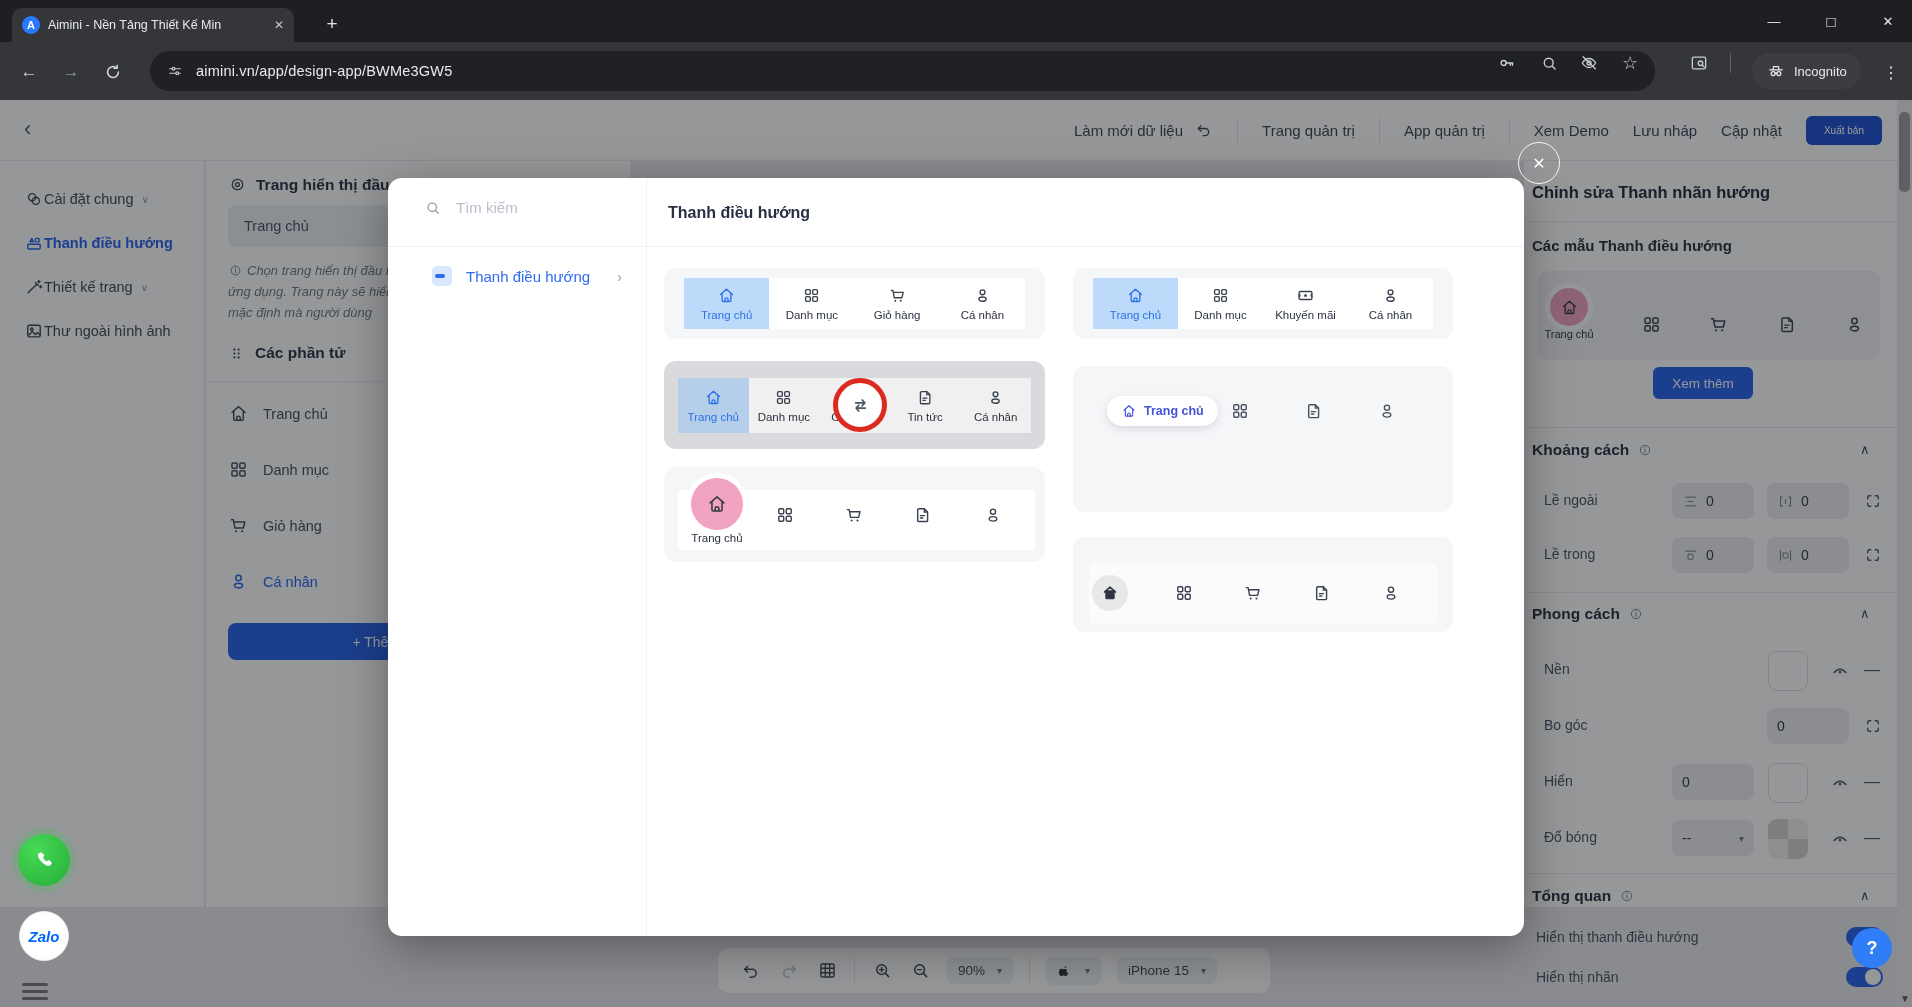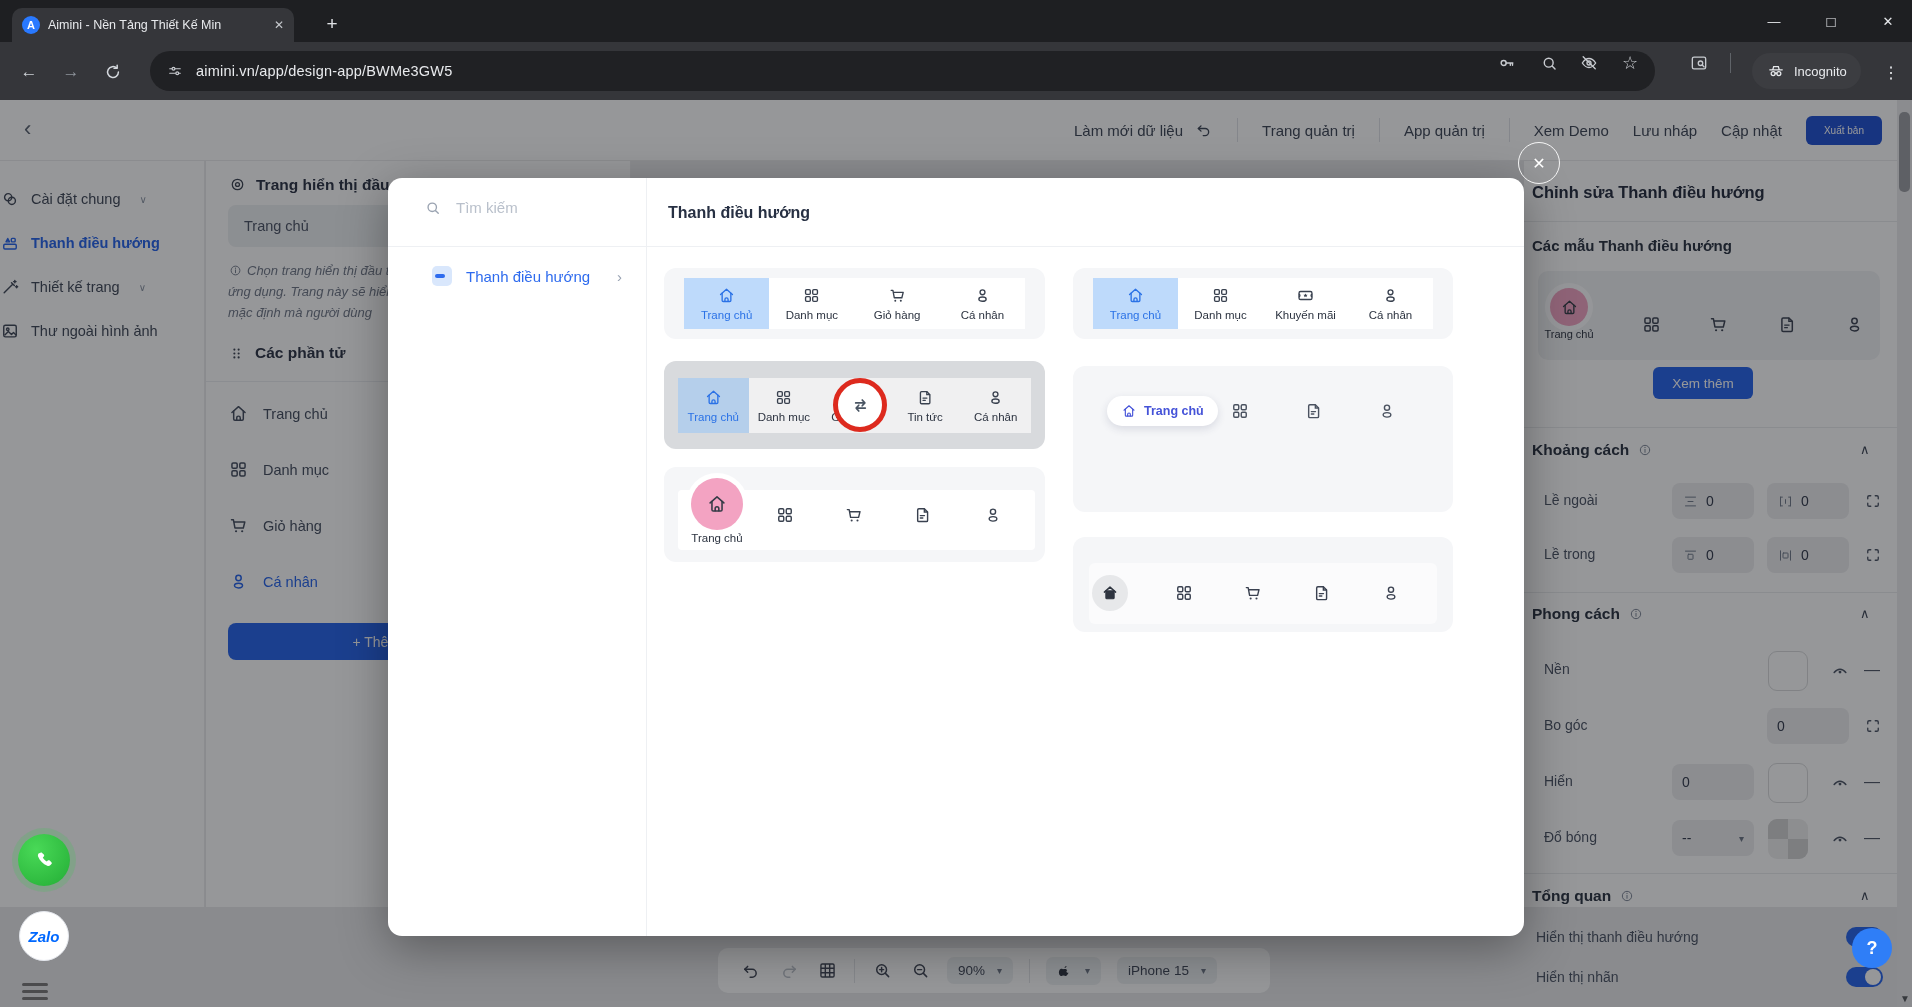--- a/index.html
+++ b/index.html
@@ -22,21 +22,21 @@
   .urltext{font-size:14.5px;letter-spacing:.2px;}
   .pillic{position:absolute;top:10px;width:22px;height:22px;color:#c8cbd0;}
   .incog{position:absolute;left:1752px;top:11px;height:36px;padding:0 14px;background:#3c3d41;border-radius:18px;display:flex;align-items:center;gap:8px;color:#e8eaed;font-size:13px;}
   
   .app-toolbar{position:absolute;left:0;top:100px;width:1897px;height:60px;background:#fff;border-bottom:1px solid #ececee;z-index:1;}
   .tb-items{position:absolute;right:15px;top:0;height:60px;display:flex;align-items:center;gap:24px;font-size:15px;color:#3c4454;}
   .tbsep{width:1px;height:24px;background:#dfe1e6;}
   .publish{background:#1d4fd3;color:#fff;border:none;border-radius:6px;padding:9px 18px;font-size:10px;font-family:inherit;}
   .backchev{position:absolute;left:24px;top:16px;font-size:22px;color:#58616f;}
   .sidebar{position:absolute;left:0;top:161px;width:205px;height:746px;background:#fff;border-right:1px solid #ececee;z-index:1;padding-top:16px;box-sizing:border-box;}
-  .sbitem{display:flex;align-items:center;gap:11px;height:44px;color:#3e4656;font-size:14.5px;}
+  .sbitem{display:flex;align-items:center;height:44px;padding-left:24px;color:#3e4656;font-size:14.5px;}
   .sbitem.active{color:#2563eb;font-weight:700;}
   .sbchev{margin-left:8px;font-size:10px;color:#8a93a3;}
   .panel2{position:absolute;left:206px;top:161px;width:424px;height:746px;background:#fff;border-right:1px solid #ececee;z-index:1;}
   .p2head{position:absolute;left:22px;top:14px;display:flex;align-items:center;gap:9px;font-size:15.5px;font-weight:700;color:#2a3143;}
   .p2input{position:absolute;left:22px;top:44px;width:382px;height:42px;background:#eef0f2;border:none;border-radius:8px;padding:0 16px;box-sizing:border-box;font-size:14.5px;color:#4a5264;font-family:inherit;}
   .p2note{position:absolute;left:22px;top:100px;width:390px;font-style:italic;font-size:13px;color:#6f7787;line-height:1.6;}
   .p2elem{position:absolute;left:22px;top:183px;display:flex;align-items:center;gap:10px;font-size:15.5px;font-weight:700;color:#2a3143;}
   .p2div{position:absolute;left:0;top:220px;width:424px;height:1px;background:#eceef1;}
   .p2item{position:absolute;left:22px;display:flex;align-items:center;gap:14px;font-size:14.5px;color:#434c5e;}
   .addbtn{position:absolute;left:22px;top:462px;width:360px;height:37px;background:#2563eb;color:#fff;border:none;border-radius:8px;font-size:14px;font-family:inherit;}
@@ -503,21 +503,21 @@
         </span>
       <span style="font-size:10px;color:#6b7485">▾</span>
     </button>
     <button class="cvpill">
       <span>iPhone 15</span>
       <span style="font-size:10px;color:#6b7485">▾</span>
     </button>
   </div>
 
   <div class="rpanel">
-    <div class="rp-title">Chỉnh sửa Thanh điều hướng</div>
+    <div class="rp-title">Chỉnh sửa Thanh nhãn hướng</div>
     <div class="rp-div" style="top:60px"></div>
     <div class="rp-sub">Các mẫu Thanh điều hướng</div>
     <div class="rp-card">
       <div class="pinkcirc abs" style="left:12px;top:17px;width:38px;height:38px">
           <svg class="i" width="19" height="19" viewBox="0 0 24 24">
             <use href="#i-home"></use>
           </svg>
         </div>
       <div class="abs" style="left:0px;top:57px;width:62px;text-align:center;font-size:11px;color:#2c3340">Trang chủ</div>
       <span class="ic abs" style="left:103px;top:43px;color:#3a4150">

